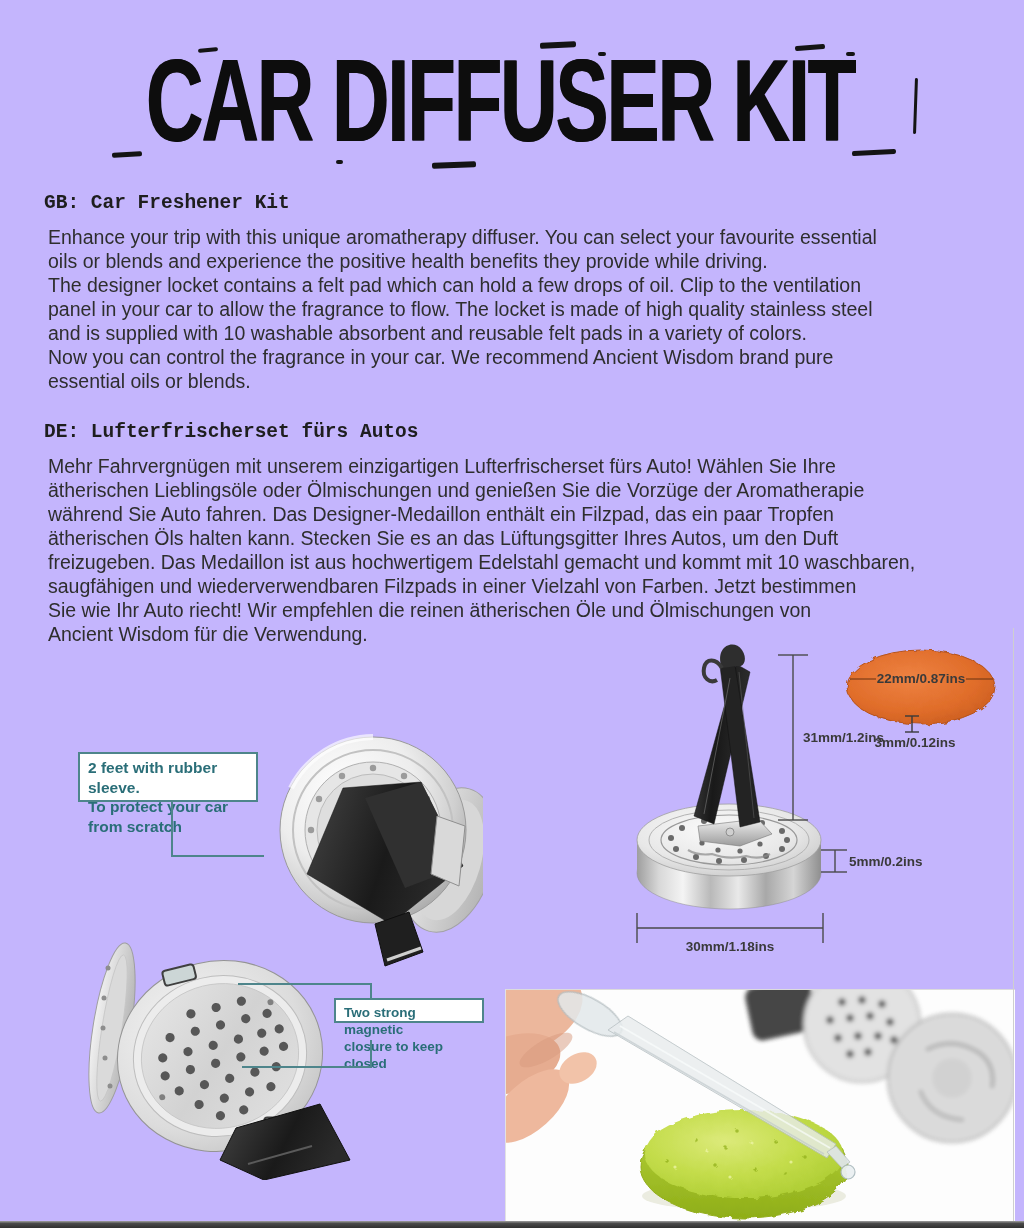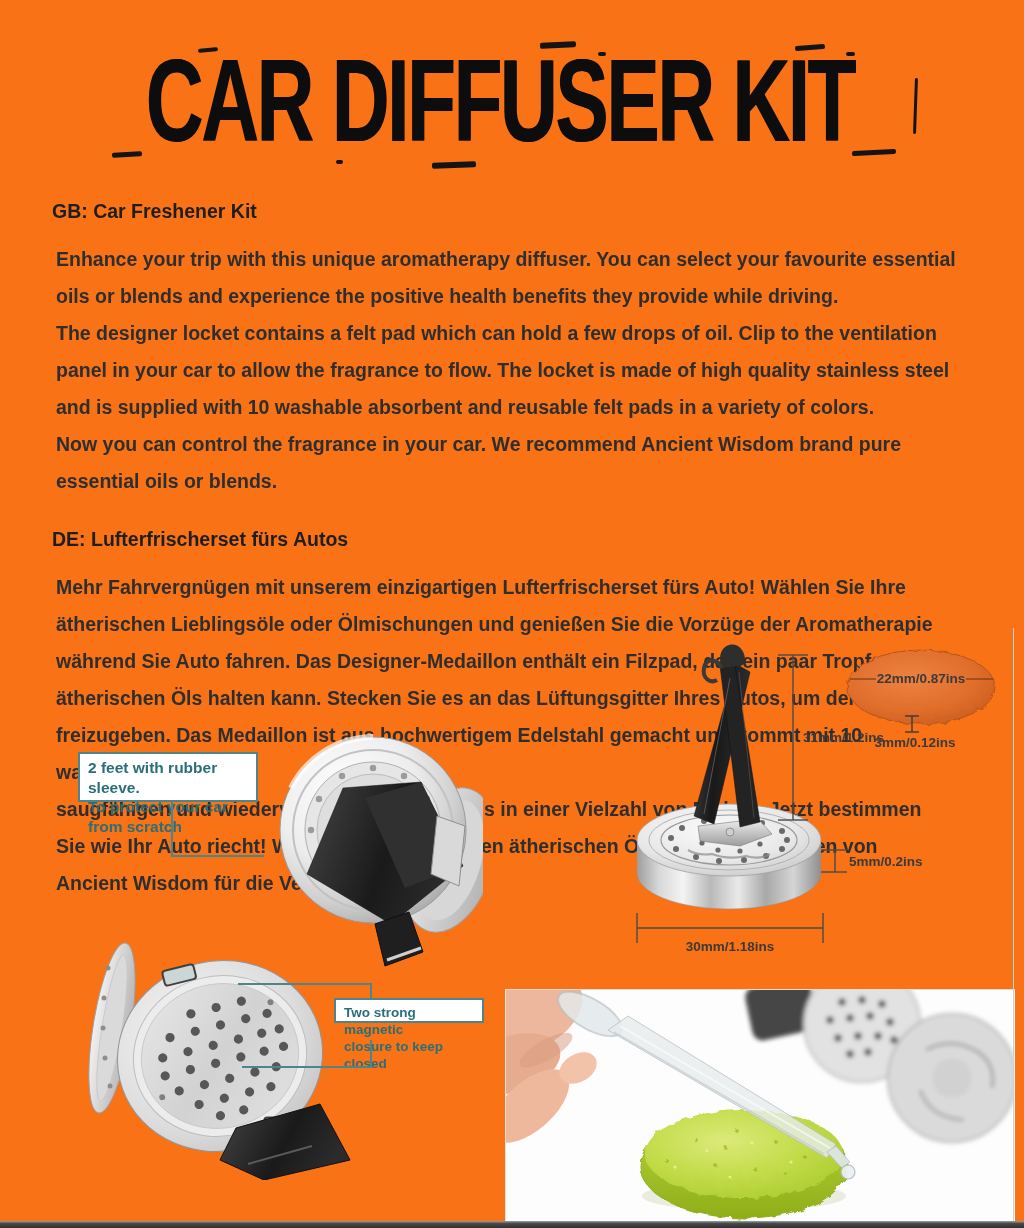--- a/index.html
+++ b/index.html
@@ -1,27 +1,27 @@
 <!DOCTYPE html>
 <html><head>
 <meta charset="utf-8">
 <style>
   html,body{margin:0;padding:0;background:#ffffff;}
-  .page{position:relative;width:1024px;height:1228px;background:#f97316;overflow:hidden;
+  .page{position:relative;width:1024px;height:1228px;background:#c4b5fd;overflow:hidden;
         font-family:"Liberation Sans", sans-serif;color:#262626;}
   
   .title-wrap{position:absolute;left:0;top:34px;width:1000px;text-align:center;}
   .title{display:inline-block;font-weight:900;font-size:100px;letter-spacing:-3px;color:#0d0d0d;
          transform:scale(0.80,1.16);transform-origin:50% 0;white-space:nowrap;
          text-shadow:1px 0 0 #0d0d0d;}
   .speck{position:absolute;background:#141414;border-radius:2px;}
   
   .text-col{position:absolute;left:40px;top:186px;width:952px;}
-  .sec-heading{font-size:19.5px;font-weight:bold;line-height:27px;margin:12px;color:#1e1e1e;}
-  .sec-body{font-size:19.5px;line-height:37px;margin:16px;white-space:pre-line;color:#2e2e2e;font-weight:bold;}
+  .sec-heading{font-size:19.5px;font-weight:bold;line-height:27px;margin:4px;color:#1e1e1e;font-family:Liberation Mono, monospace;}
+  .sec-body{font-size:19.5px;line-height:24px;margin:8px;white-space:pre-line;color:#2e2e2e;}
   .sec-de{margin-top:26px;}
   
   .callout{position:absolute;border:2px solid #4e858b;background:#ffffff;color:#2a6e78;
            font-weight:bold;white-space:pre-line;box-sizing:border-box;}
   .callout-1{left:78px;top:752px;width:180px;height:50px;font-size:15.5px;line-height:19.5px;padding:4px 8px;}
   .callout-2{left:334px;top:998px;width:150px;height:25px;font-size:13.5px;line-height:17px;padding:4px 8px;}
   .cline{position:absolute;background:#4e858b;}
   
   .photo{position:absolute;}
   .photo3-box{position:absolute;left:505px;top:989px;width:510px;height:233px;background:#fdfdfd;

